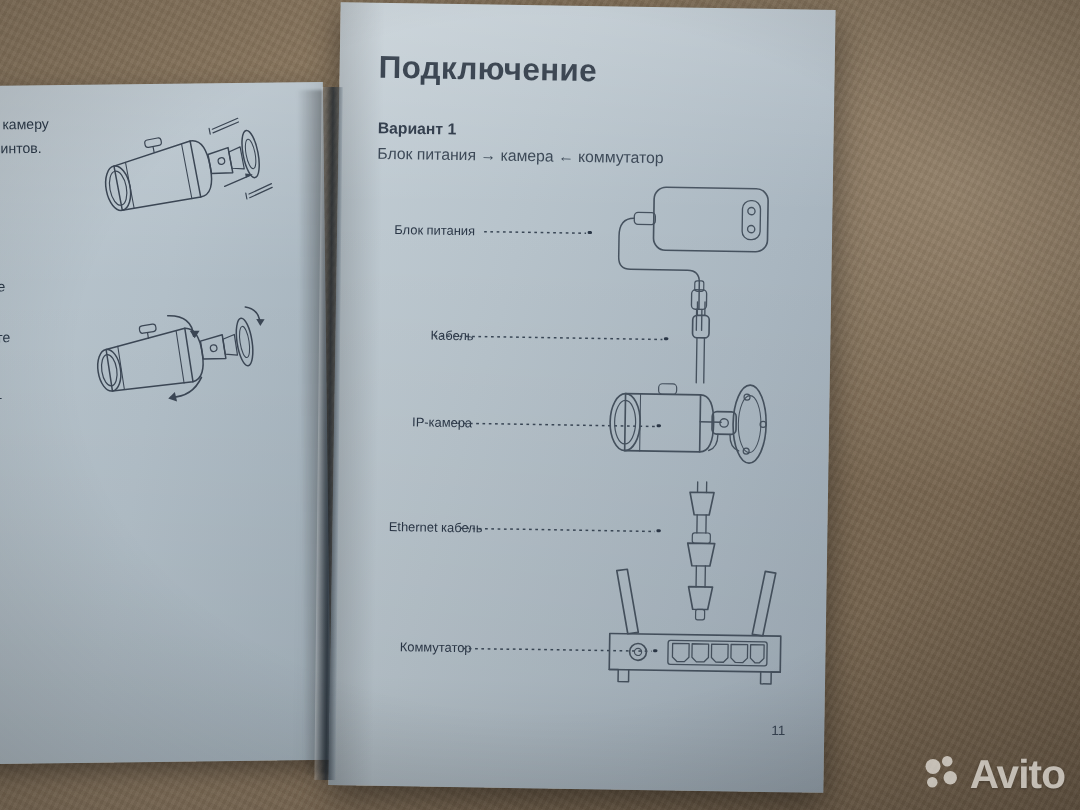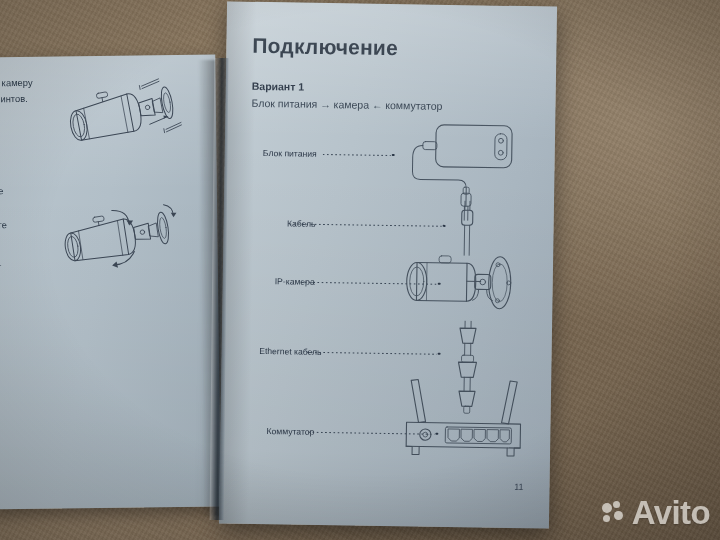--- a/index.html
+++ b/index.html
@@ -106,21 +106,21 @@
     position:absolute;font-size:9.4px;color:#2c3a49;white-space:nowrap;
   }
 
   
   #watermark{
     position:absolute;right:10px;bottom:8px;
     display:flex;align-items:center;gap:5px;
     opacity:.70;
   }
   #watermark .wm-text{
-    font-size:33px;font-weight:bold;color:#efece6;letter-spacing:-.6px;
+    font-size:27px;font-weight:bold;color:#efece6;letter-spacing:-.6px;
     text-shadow:0 1px 2px rgba(0,0,0,.35);
   }
   #watermark .wm-logo{position:relative;width:25px;height:25px;}
   #watermark .wm-logo i{position:absolute;border-radius:50%;background:#efece6;display:block;}
   .wm-d1{width:10px;height:10px;left:0;top:2px;}
   .wm-d2{width:7px;height:7px;left:11px;top:0px;}
   .wm-d3{width:7px;height:7px;left:1px;top:14px;}
   .wm-d4{width:9px;height:9px;left:12px;top:10px;}
 
   

